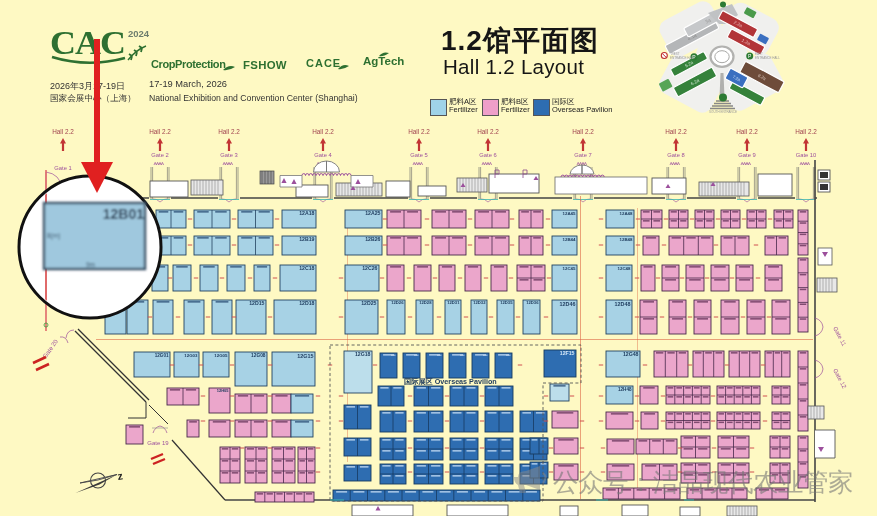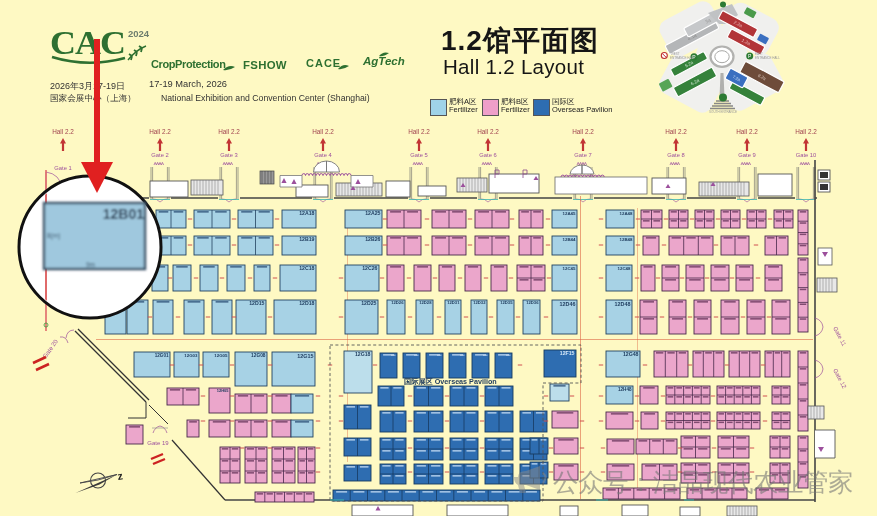--- a/index.html
+++ b/index.html
@@ -28,32 +28,32 @@
       <path d="M1 6 Q 7 0 13 3 Q 7 7 1 6 Z" fill="#2e7031"></path>
     </svg>
 
 <div class="abs" style="left:243px;top:59px;font-size:11.4px;font-weight:bold;color:#2e7031;letter-spacing:0.3px">FSHOW</div>
 
 <div class="abs" style="left:306px;top:57px;font-size:11px;font-weight:bold;color:#2e7031;letter-spacing:1px">CACE</div>
 <svg class="abs" style="left:337px;top:63px" width="13" height="8" viewBox="0 0 13 8">
       <path d="M1 6 Q 6 0 12 3 Q 6 7 1 6 Z" fill="#2e7031"></path>
     </svg>
 
-<div class="abs" style="left:363px;top:55px;font-size:11.5px;font-weight:bold;color:#2e7031;font-style:italic">AgTech</div>
+<div class="abs" style="left:363px;top:55px;font-size:11.5px;font-weight:bold;color:#2e7031;">AgTech</div>
 <svg class="abs" style="left:378px;top:51px" width="12" height="7" viewBox="0 0 12 7">
       <path d="M1 5 Q 5 0 11 2 Q 5 6 1 5 Z" fill="#2e7031"></path>
     </svg>
 
 <div class="abs" style="left:50px;top:80px;font-size:9px;color:#333">2026年3月17-19日</div>
 
 <div class="abs" style="left:50px;top:93px;font-size:8.6px;color:#333">国家会展中心（上海）</div>
 
 <div class="abs" style="left:149px;top:79px;font-size:9.3px;color:#333">17-19 March, 2026</div>
 
-<div class="abs" style="left:161px;top:92.5px;font-size:8.7px;color:#333">National Exhibition and Convention Center (Shanghai)</div>
+<div class="abs" style="left:149px;top:92.5px;font-size:8.7px;color:#333">National Exhibition and Convention Center (Shanghai)</div>
 
 <div class="abs" style="left:441px;top:22px;font-size:28px;font-weight:bold;color:#161616;letter-spacing:1px">1.2馆平面图</div>
 
 <div class="abs" style="left:443px;top:55px;font-size:20.5px;font-weight:normal;color:#161616;letter-spacing:0.3px">Hall 1.2 Layout</div>
 
 <div class="abs" style="left:430px;top:99px;width:15px;height:15px;background:#9fd3e8;border:1px solid #555"></div>
 <div class="abs" style="left:449px;top:98px;font-size:7.5px;color:#222;line-height:8px">肥料A区<br>Fertilizer</div>
 
 <div class="abs" style="left:482px;top:99px;width:15px;height:15px;background:#ef9fc9;border:1px solid #555"></div>
 <div class="abs" style="left:501px;top:98px;font-size:7.5px;color:#222;line-height:8px">肥料B区<br>Fertilizer</div>

